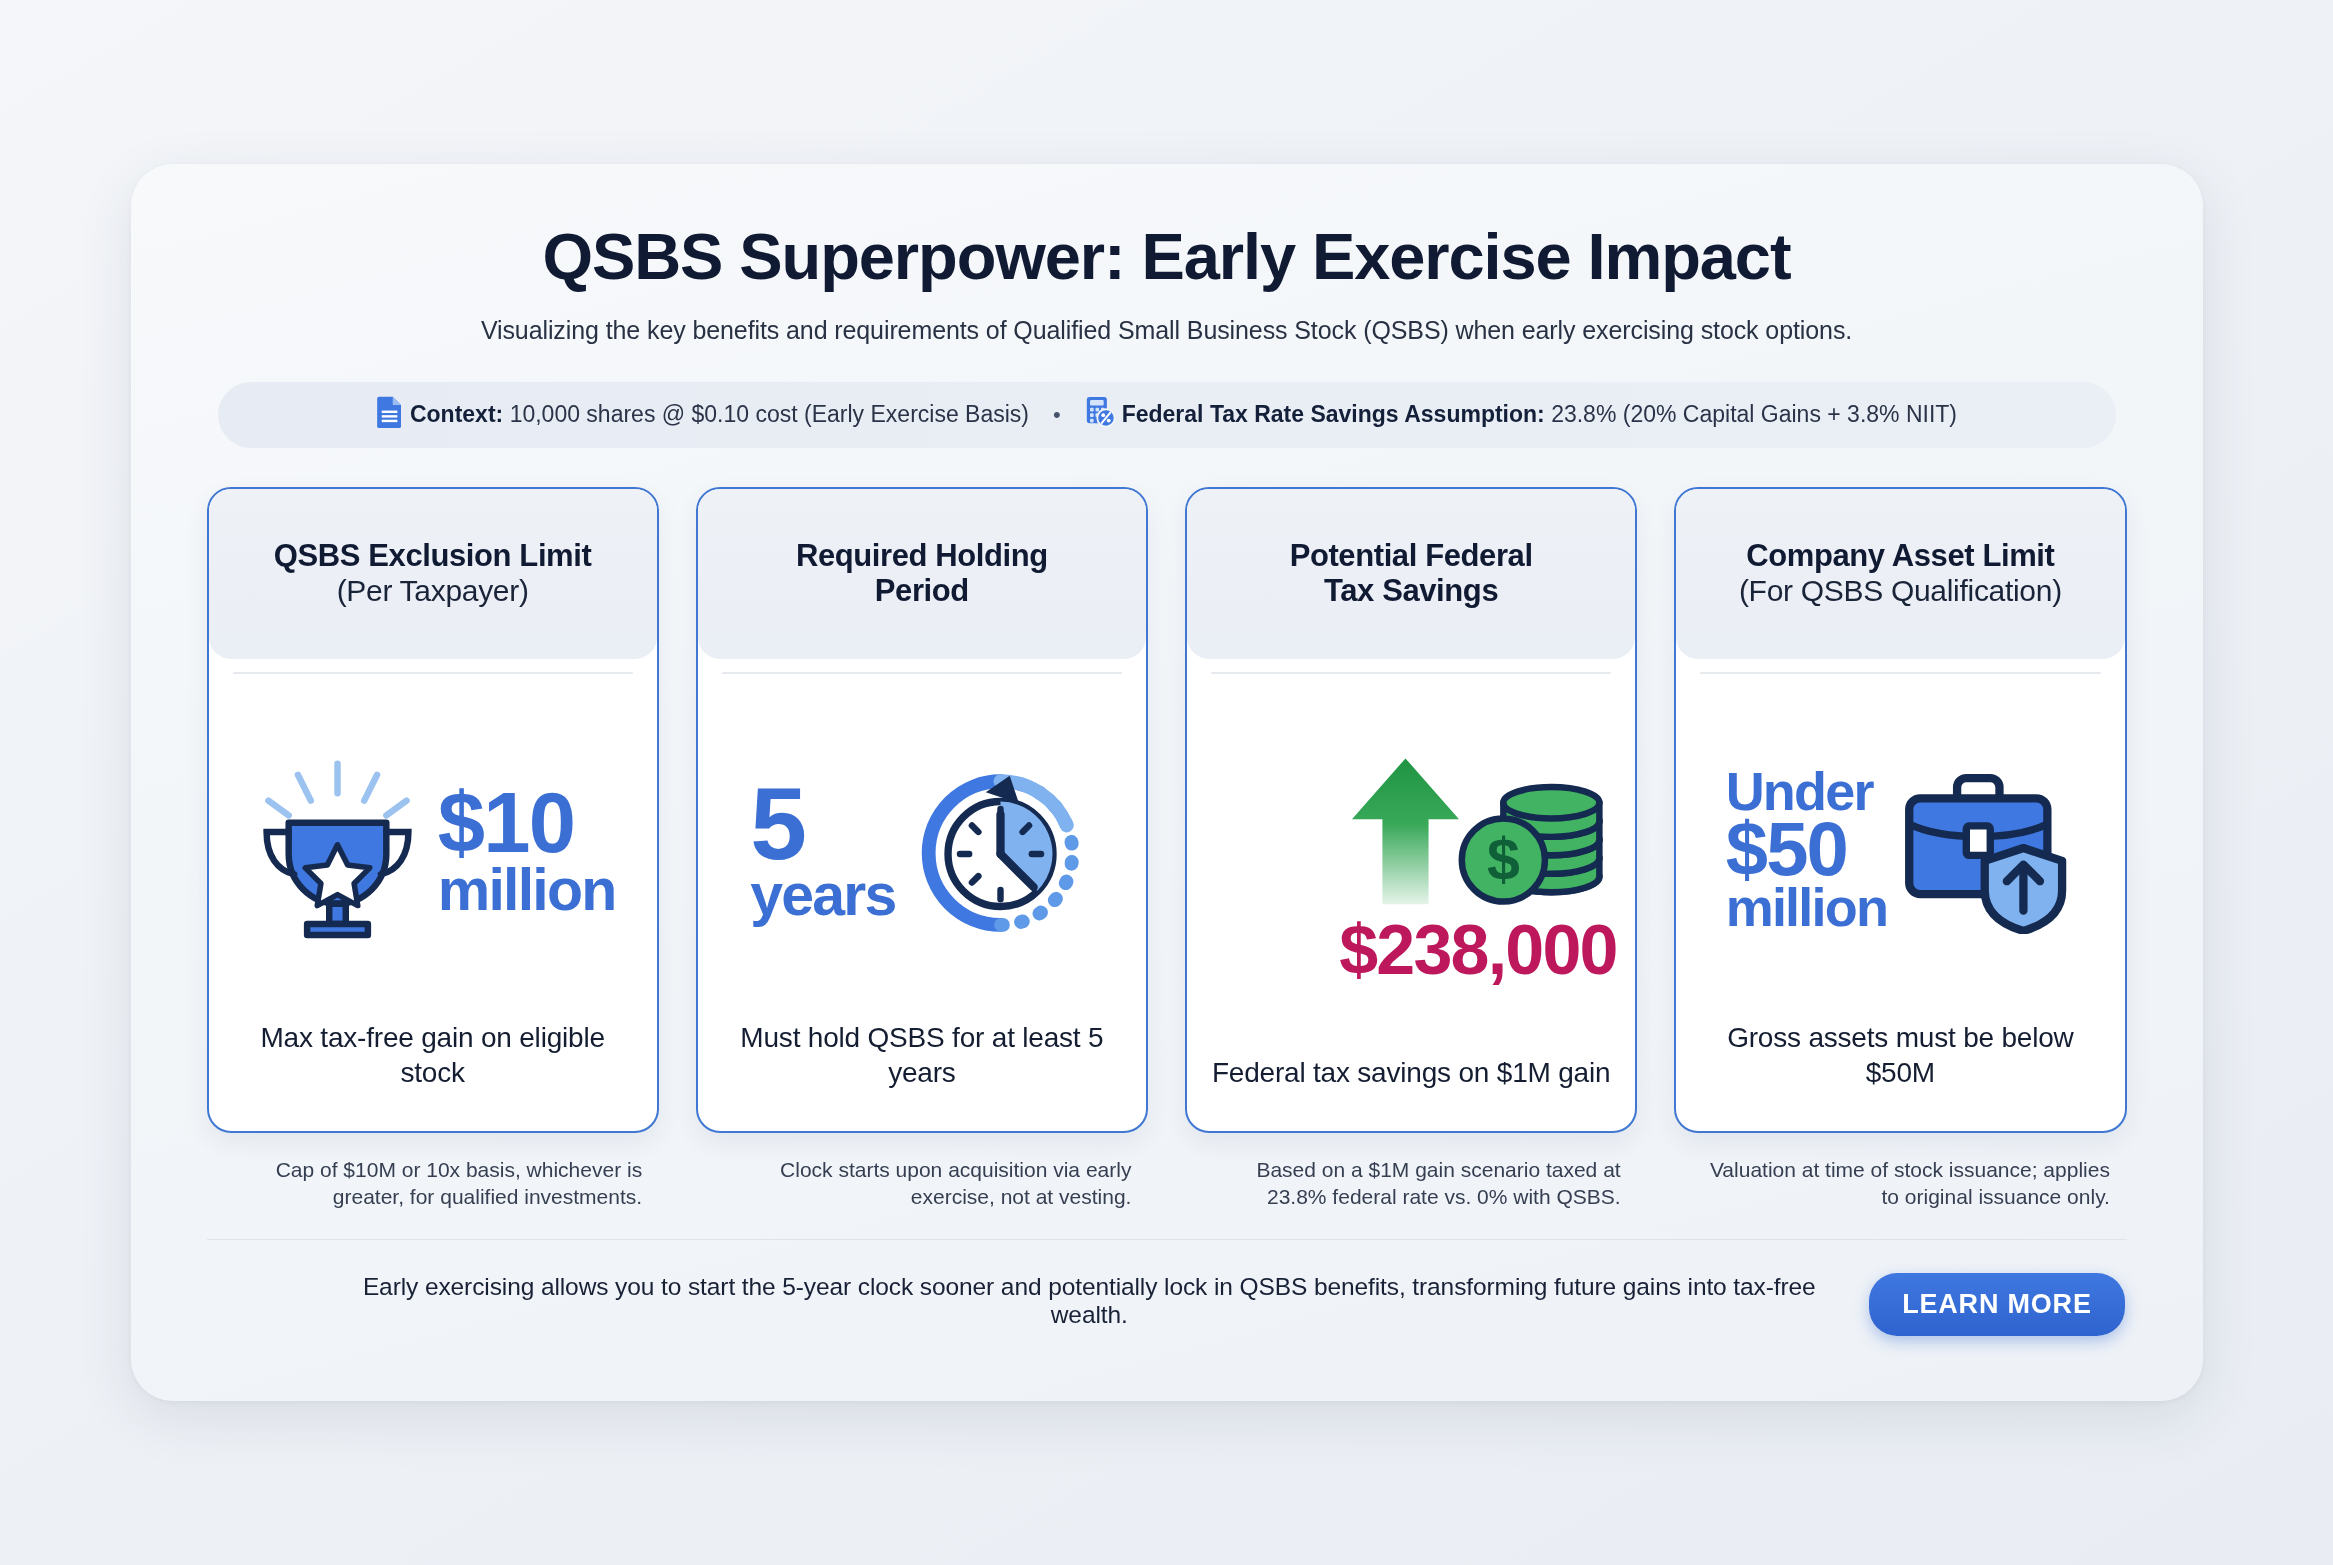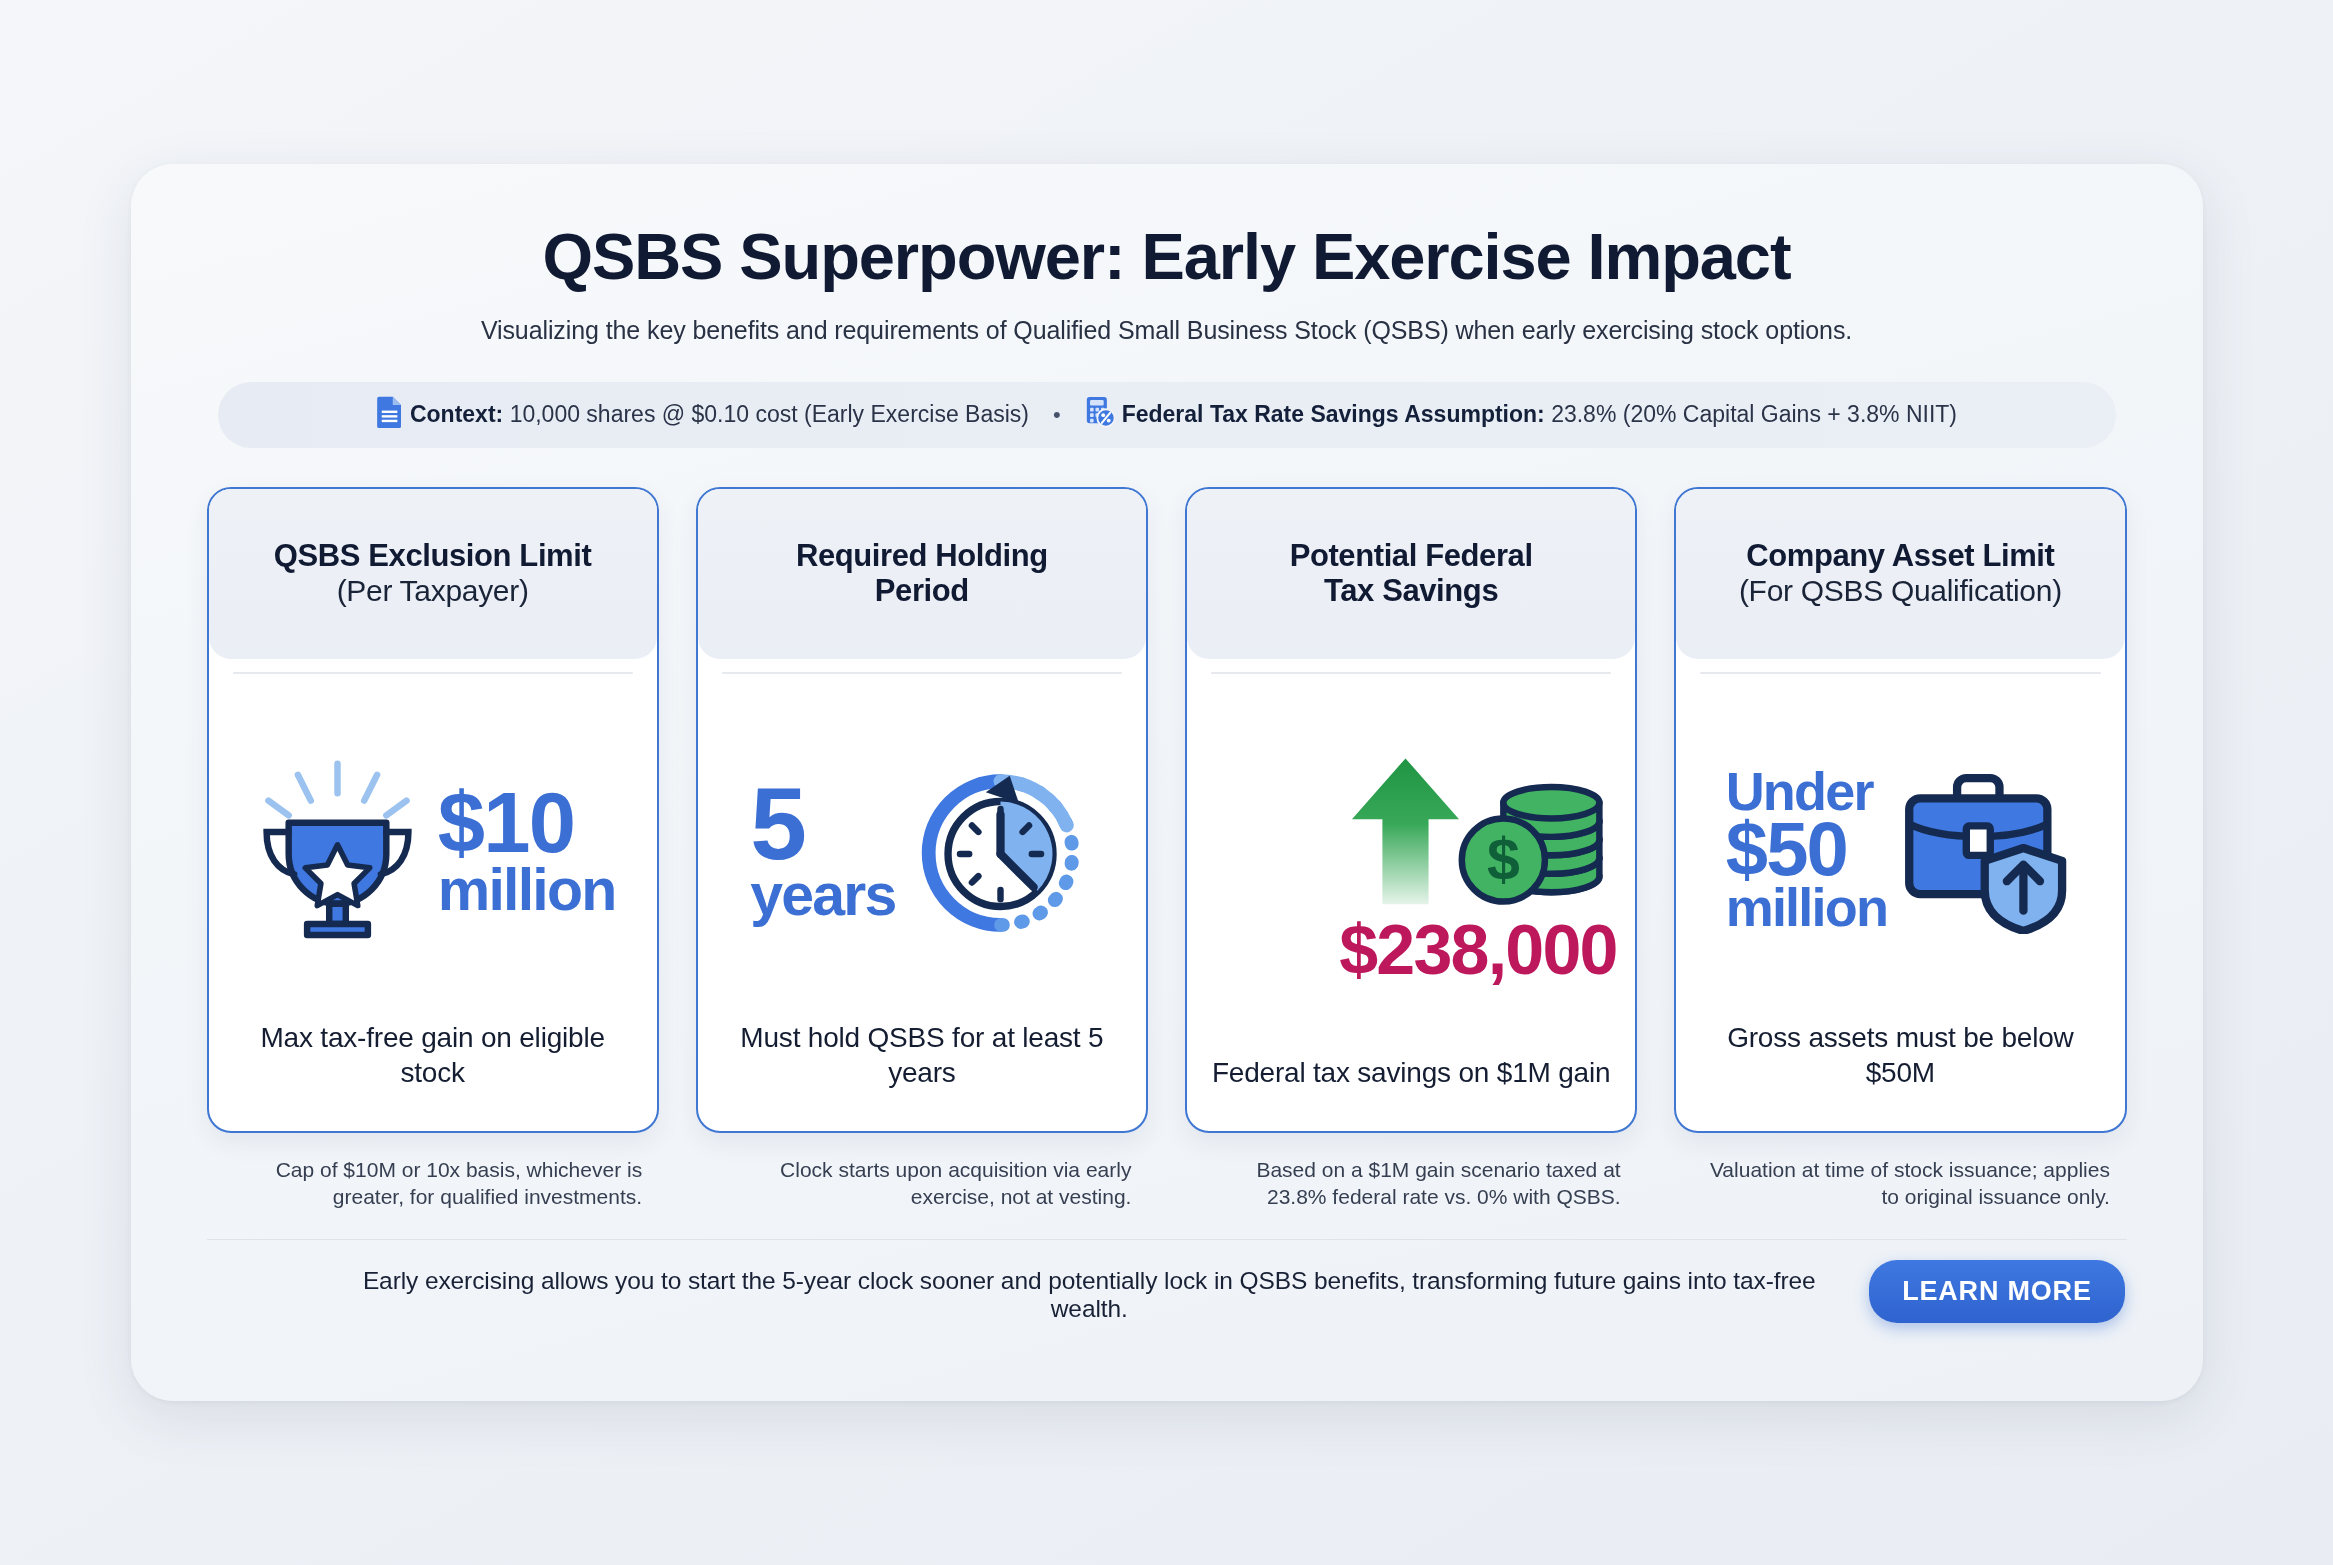--- a/index.html
+++ b/index.html
@@ -178,25 +178,25 @@
   }
 
   
   .footer-rule {
     height: 1.8px;
     background: #e0e4ea;
     margin: 28px 13px 0 13px;
   }
   .footer {
     display: flex;
-    align-items: flex-end;
+    align-items: flex-start;
     justify-content: space-between;
     gap: 37px;
     padding: 0 14.8px;
-    margin-top: 20px;
+    margin-top: 33px;
   }
   .footer-text {
     font-size: 24.5px;
     color: #182136;
     letter-spacing: -0.1px;
     flex: 1;
     text-align: center;
     padding-left: 138px;
   }
   .learn-more {

